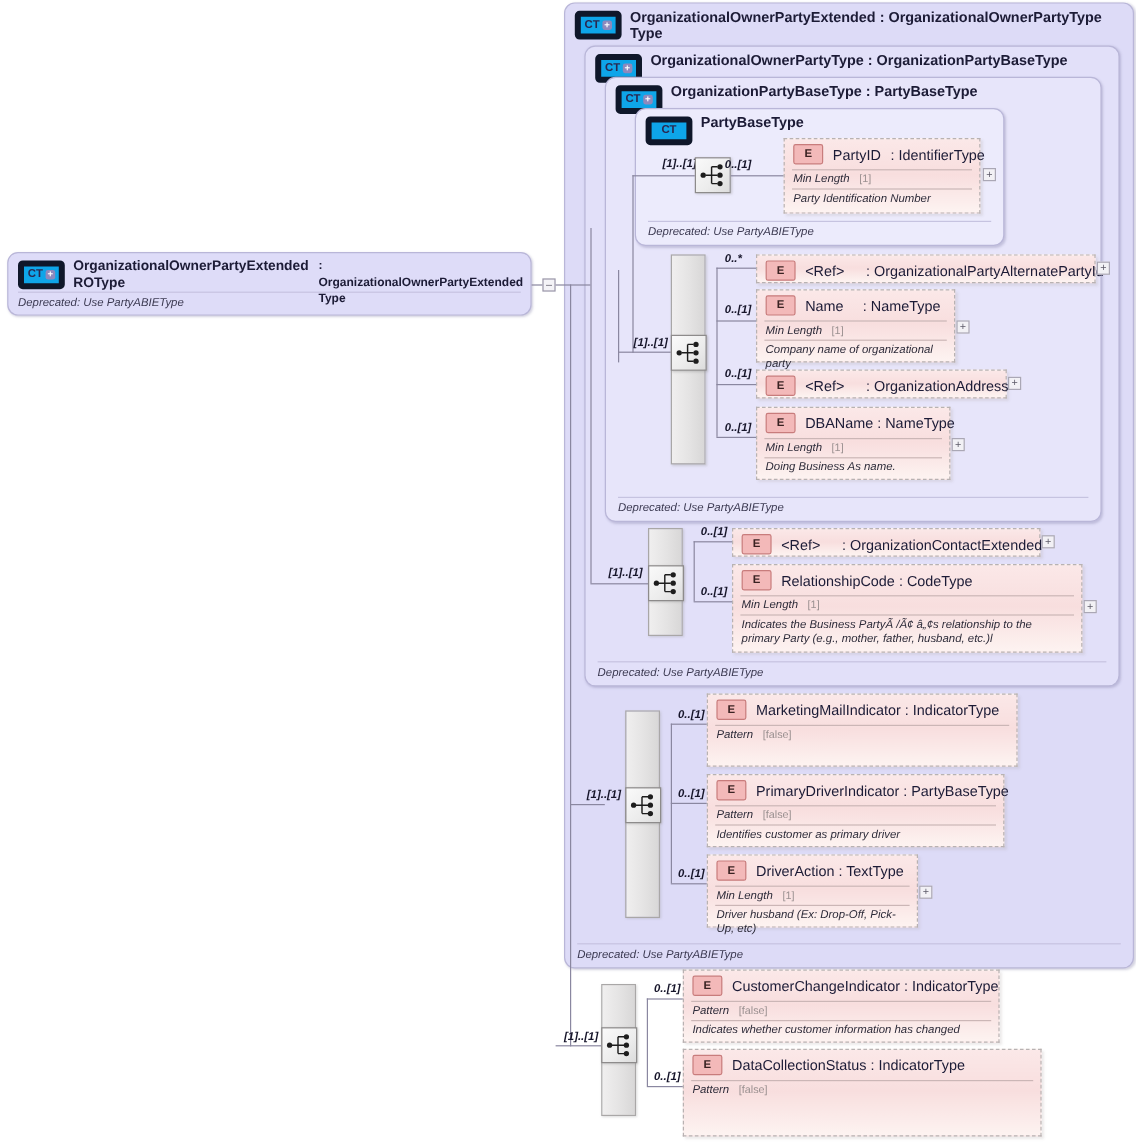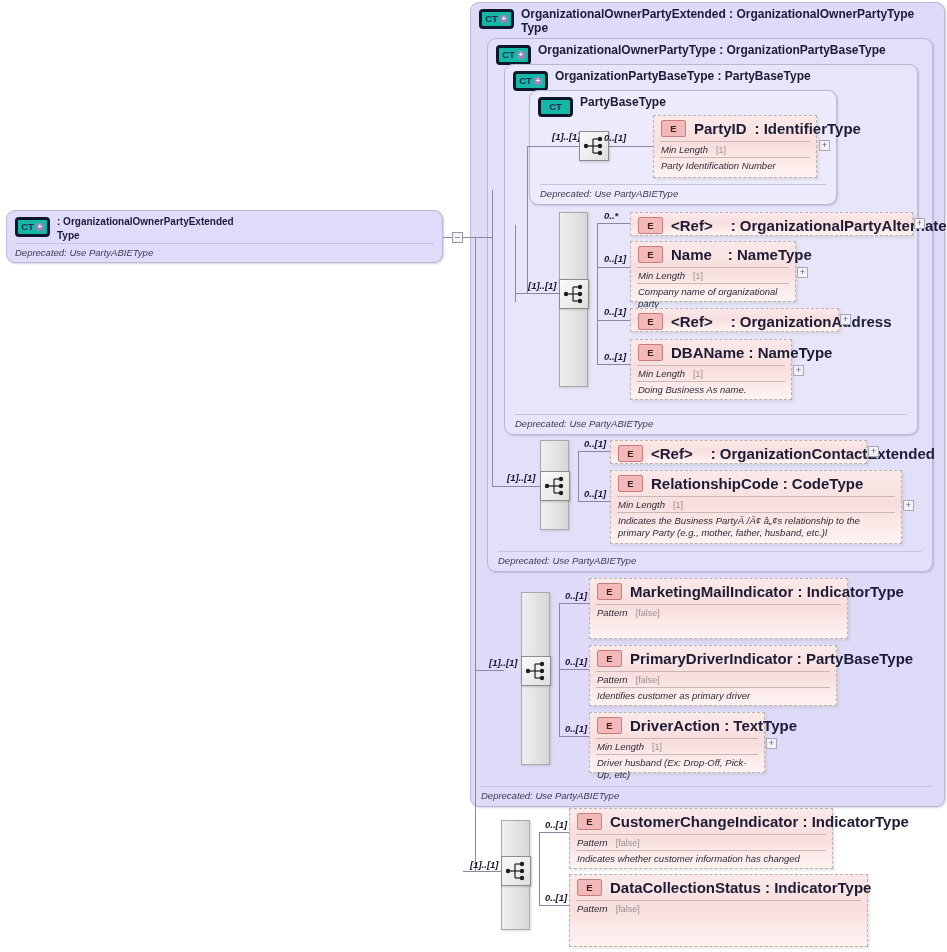--- a/index.html
+++ b/index.html
@@ -24,22 +24,22 @@
   .ct-l3{background:#ecebfc;}
 
   .ct-head{
     position:absolute;left:8px;top:4px;right:8px;
     display:flex;align-items:flex-start;gap:7px;
   }
   .ct-icon{
     flex:0 0 auto;
     display:inline-flex;align-items:center;justify-content:center;
     height:14px;min-width:25px;padding:0 2px;
-    border:3px solid #0f172a;border-radius:4px;
-    background:#14b8a6;
+    border:5px solid #0f172a;border-radius:4px;
+    background:#0ea5e9;
     font-size:9.5px;font-weight:bold;color:#2a2850;
     letter-spacing:0;line-height:1;margin-top:2px;
   }
   .ct-icon .plusmark{
     display:inline-block;width:8px;height:8px;margin-left:2px;
     border-radius:2px;background:#8d89bd;color:#fff;
     font-size:8px;line-height:8px;text-align:center;font-weight:bold;
   }
   .ct-title{
     font-size:12px;font-weight:bold;color:#1c1b36;line-height:14px;
@@ -82,21 +82,21 @@
     display:flex;align-items:center;gap:8px;
     padding:4px 6px 4px 7px;
   }
   .e-icon{
     flex:0 0 auto;width:23px;height:15px;
     border:1px solid #c87c7c;border-radius:2px;
     background:#f3b9b9;
     font-size:9.5px;font-weight:bold;color:#3a2222;
     display:flex;align-items:center;justify-content:center;line-height:1;
   }
-  .el-name{font-size:15px;font-weight:bold;color:#1c1b36;white-space:pre;}
+  .el-name{font-size:12px;font-weight:normal;color:#1c1b36;white-space:pre;}
   .el-facet{
     display:flex;align-items:baseline;gap:8px;
     margin:0 6px;padding:2px 1px 2px 1px;
     border-top:1px solid #cbb6b6;
     font-size:9.5px;font-style:italic;color:#2e2c3a;
   }
   .el-facet .fv{font-style:normal;color:#9a9090;font-size:9px;}
   .el-desc{
     margin:0 6px;padding:2px 1px 3px 1px;
     border-top:1px solid #cbb6b6;
@@ -188,20 +188,22 @@
     </div>
     <div class="ct-foot">Deprecated: Use PartyABIEType</div>
   </div>
 
   <div class="root-box">
     <div class="root-head">
       <span class="ct-icon">
           <span>CT</span>
           <span class="plusmark">+</span>
         </span>
+      <span class="root-name">OrganizationalOwnerPartyExtended
+ROType</span>
       <span class="root-type">: OrganizationalOwnerPartyExtended
 Type</span>
     </div>
     <div class="root-foot">Deprecated: Use PartyABIEType</div>
   </div>
 
   <div class="ln h" style="left:443px;top:237px;width:11px;"></div>
   <div class="collapser" style="left:452px;top:232px;">–</div>
   <div class="ln h" style="left:463px;top:237px;width:12px;"></div>
 

